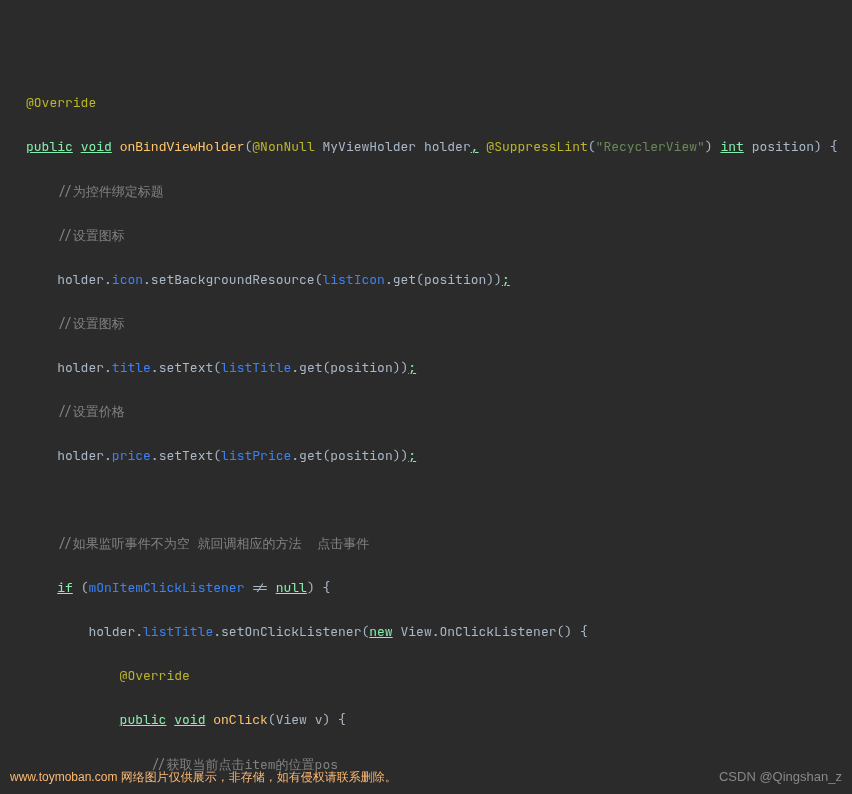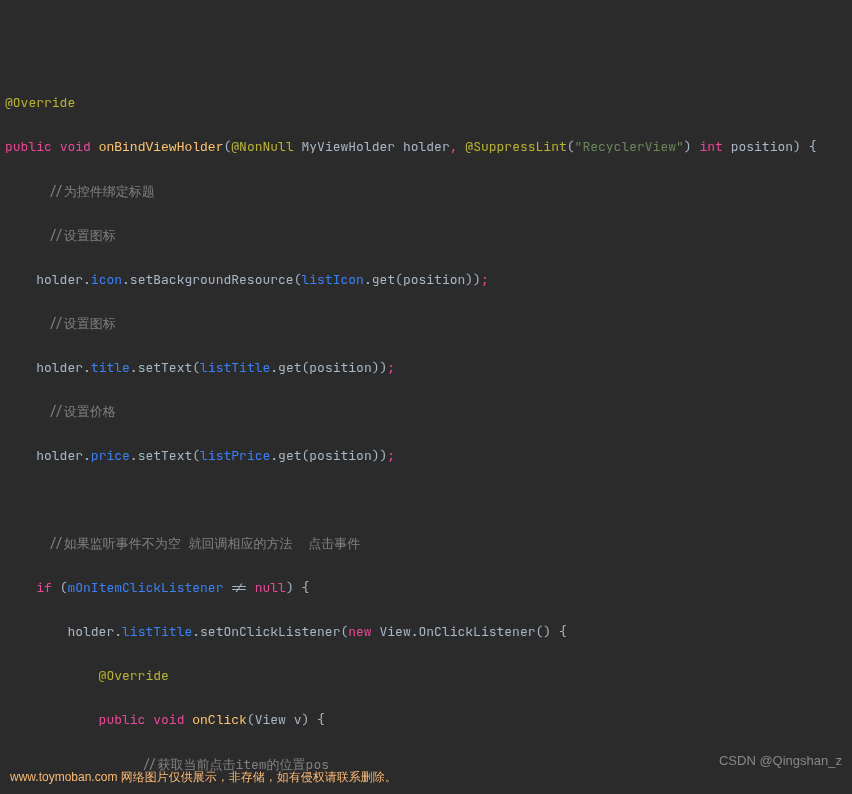--- a/index.html
+++ b/index.html
@@ -8,31 +8,31 @@
     font-family: 'JetBrains Mono', 'Consolas', monospace;
     font-size: 13px;
     line-height: 22px;
     color: #a9b7c6;
     padding: 4px 0;
     width: 852px;
     height: 794px;
     overflow: hidden;
     white-space: pre;
   }
-  .line { padding-left: 5px; }
-  .kw { color: #ec4899; }
+  .line { padding-left: 26px; }
+  .kw { color: #86efac; text-decoration: underline; }
   .anno { color: #bbb529; }
   .field { color: #3b82f6; }
   .method { color: #ffc66d; font-family: Liberation Mono, monospace; }
   .str { color: #6a8759; }
-  .comment { color: #808080; margin-left: 12px; }
+  .comment { color: #808080; }
   .white { color: #a9b7c6; }
   .watermark {
     position: absolute;
-    bottom: 22px;
+    bottom: 6px;
     right: 10px;
     color: #888;
     font-size: 13px;
     font-family: sans-serif;
   }
   .watermark-left {
     position: absolute;
     bottom: 6px;
     left: 10px;
     color: #fdba74;

